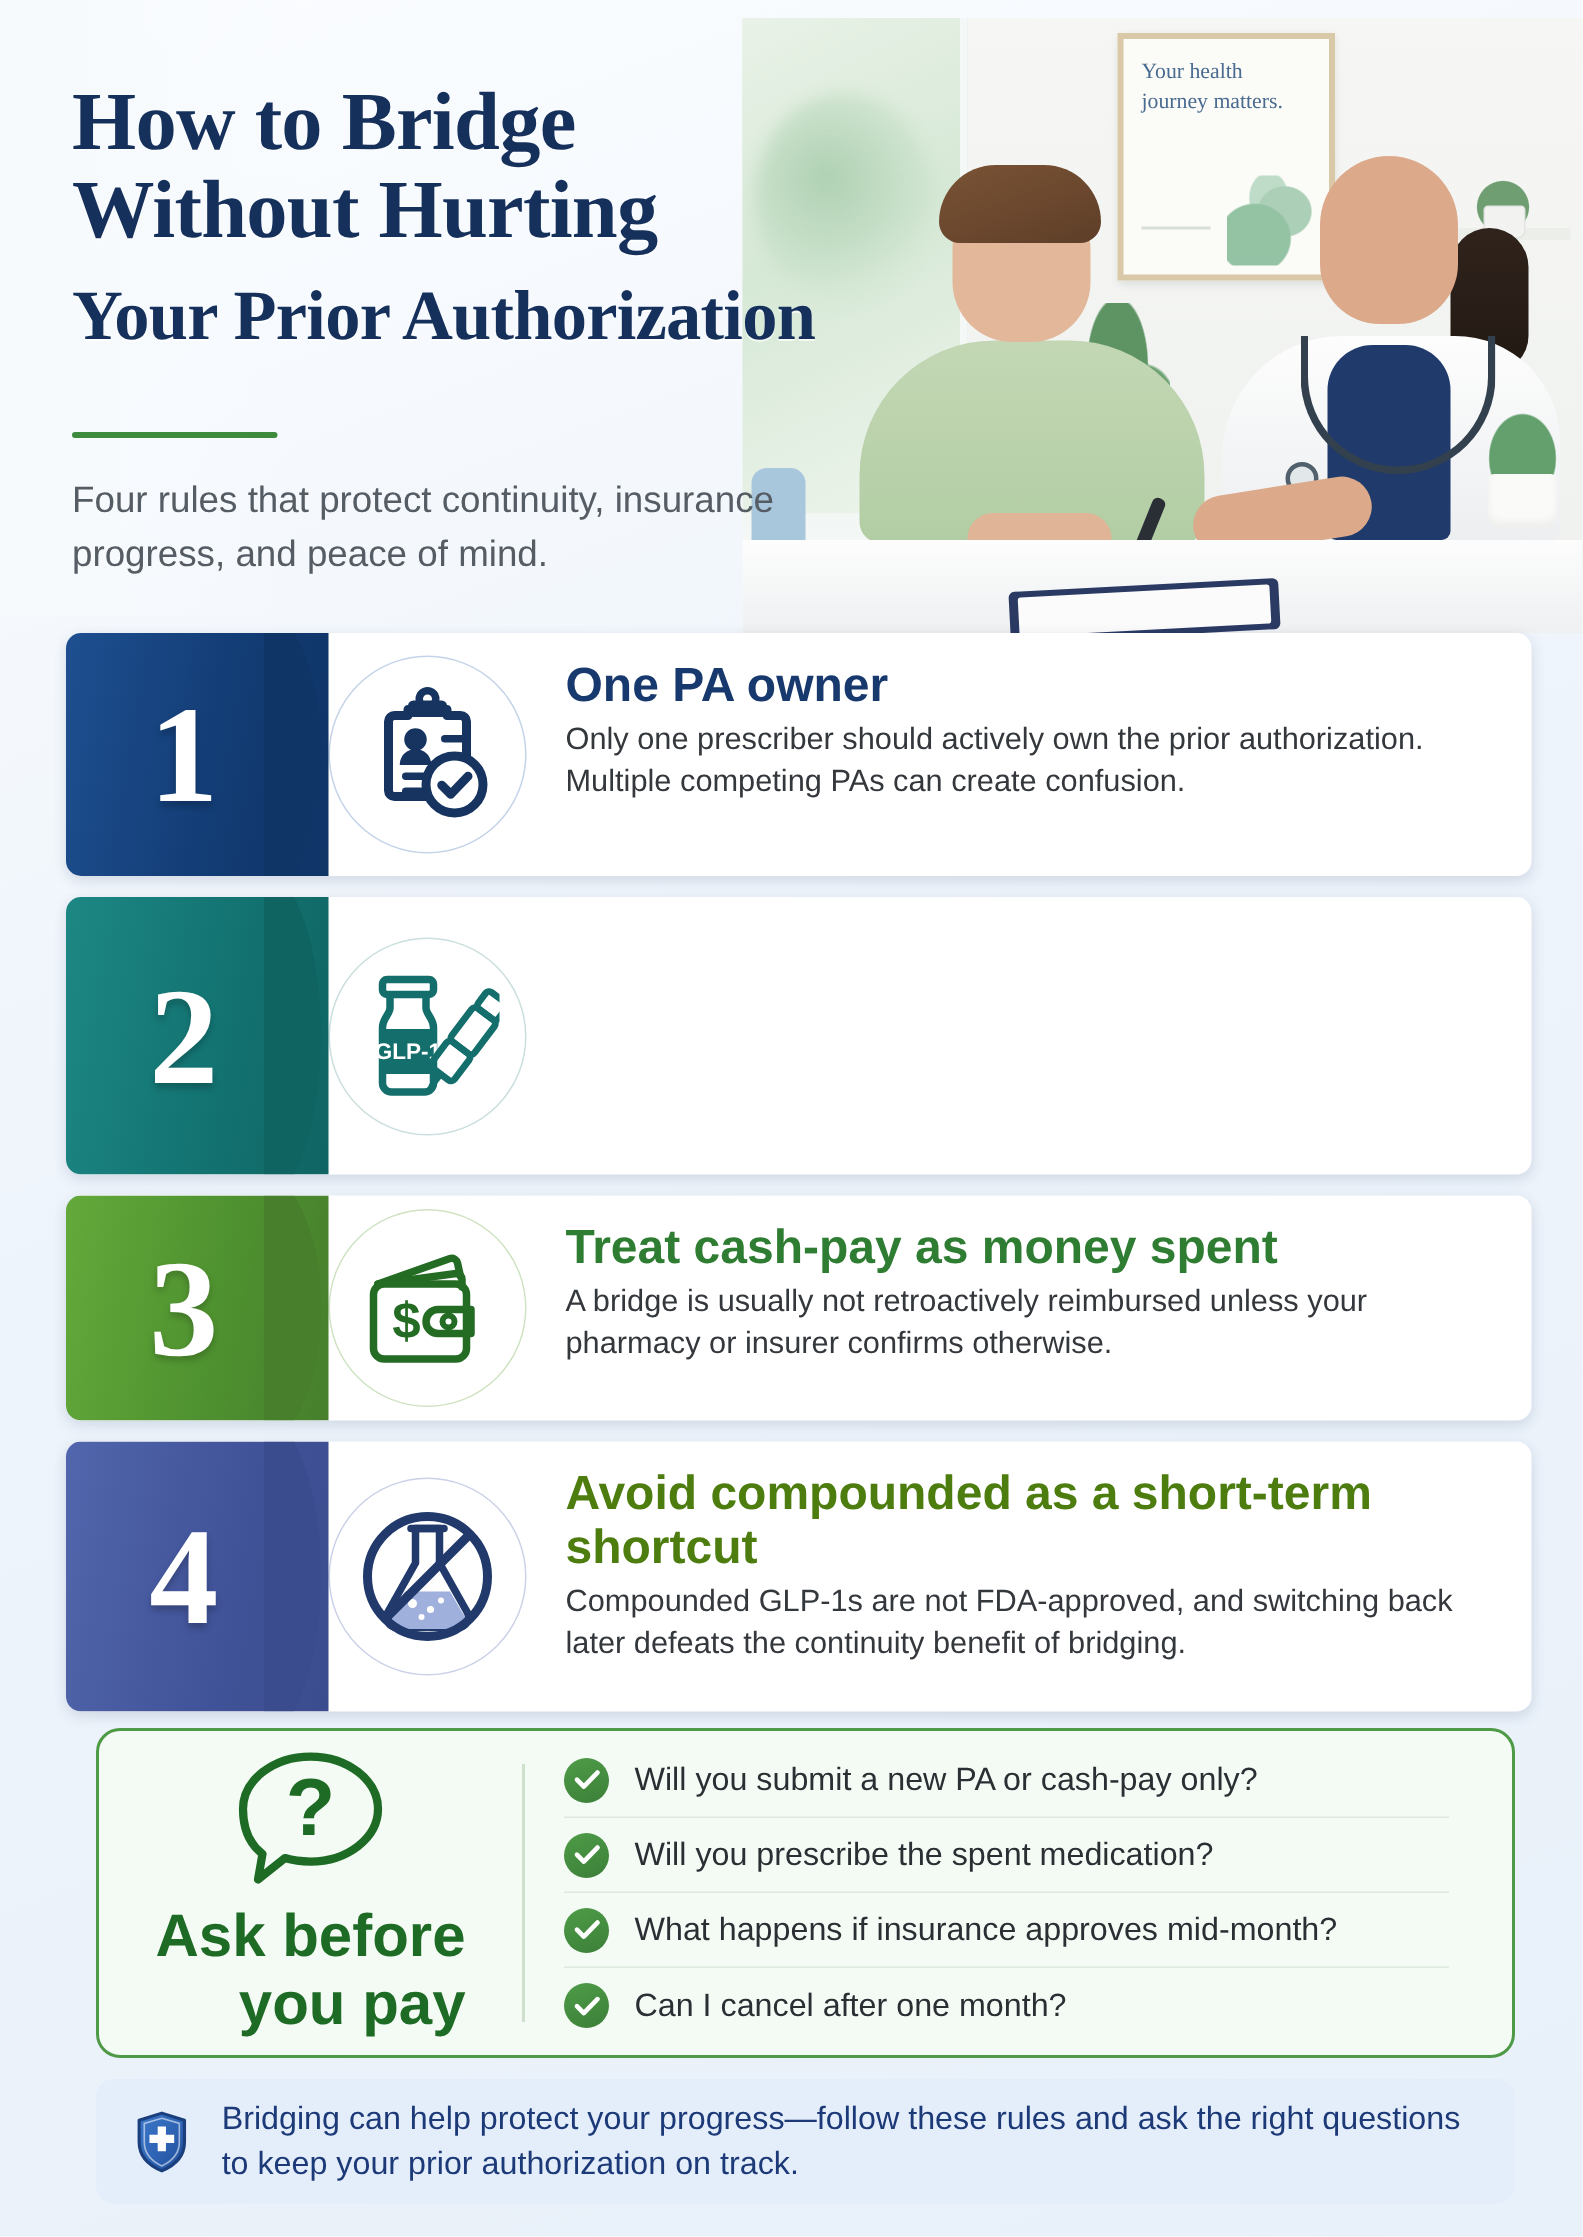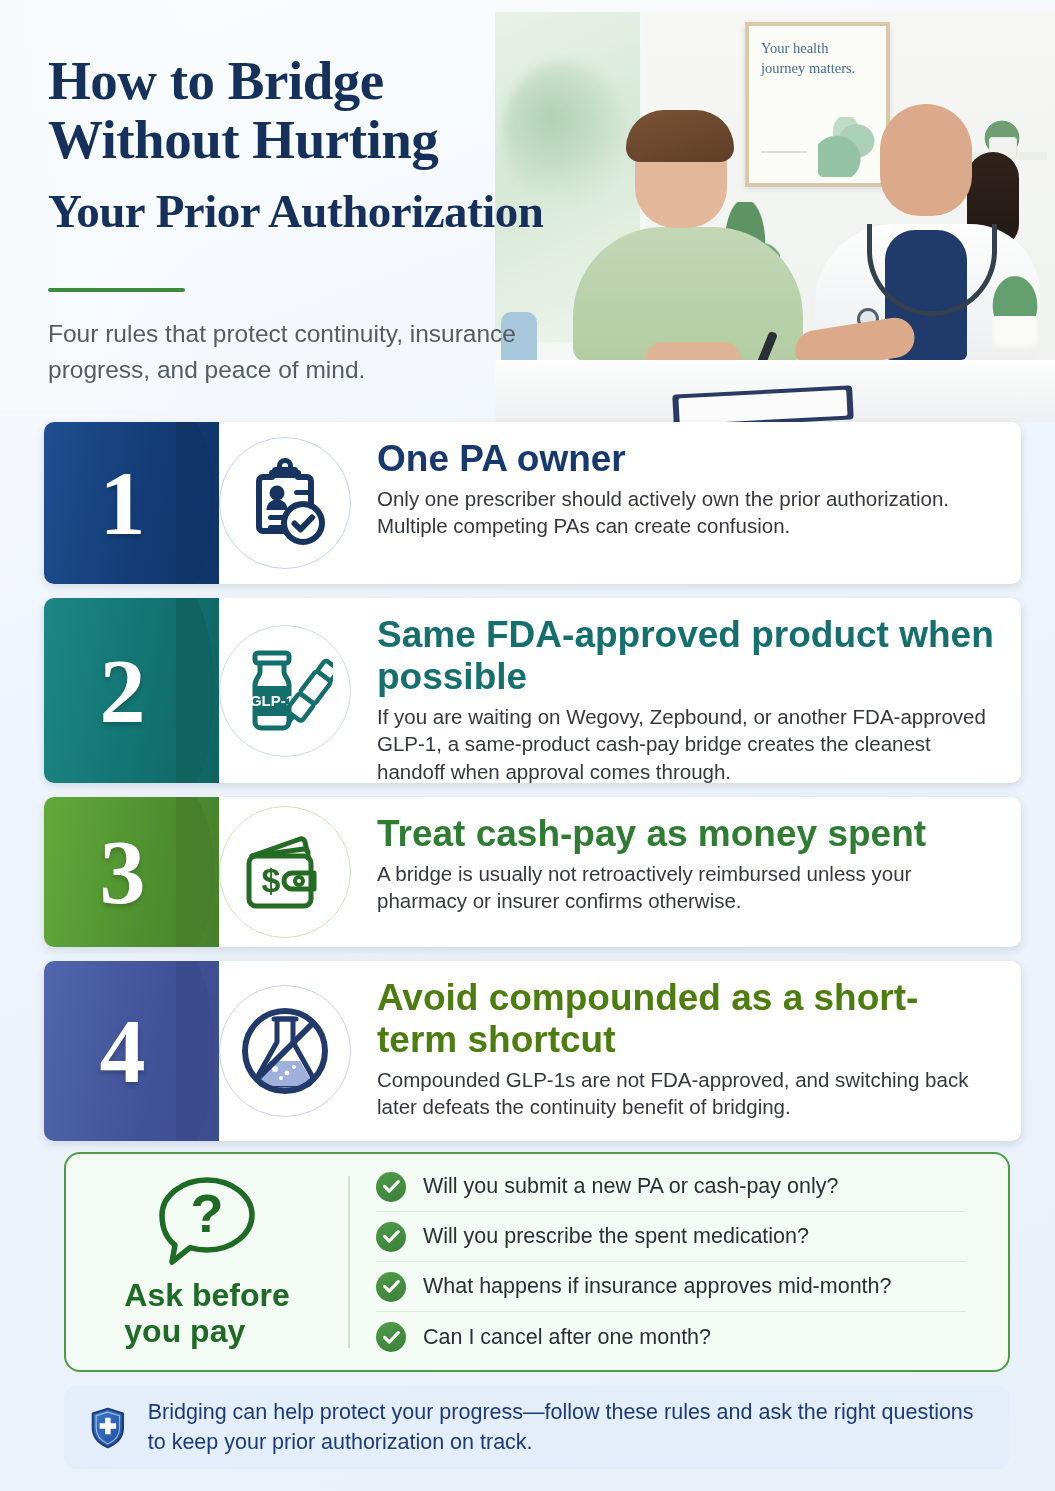--- a/index.html
+++ b/index.html
@@ -124,21 +124,21 @@
   }
   .icon-wrap{
     flex:0 0 152px; display:flex; align-items:center; 
   }
   .icon-circle{
     width:132px; height:132px; border-radius:50%;
     display:flex; align-items:center; justify-content:center;
     background:#fff;
   }
   .card-body{ flex:1 1 auto; padding:16px 24px 16px 6px; }
-  .card-title{ font-size:37px; font-weight:700; line-height:1.13; margin-bottom:5px; }
+  .card-title{ font-size:32px; font-weight:700; line-height:1.13; margin-bottom:5px; }
   .card-desc{ font-size:20.5px; line-height:1.34; color:#34383d; }
 
   .c1 .band{ background:linear-gradient(100deg,#1e4f90 0%,#133d76 55%,#0f3466 100%); }
   .c1 .icon-circle{ border:1.5px solid #c3d3e8; }
   .c1 .card-title{ color:#18396e; }
   .c2 .band{ background:linear-gradient(100deg,#1d8784 0%,#137472 55%,#0f6462 100%); }
   .c2 .icon-circle{ border:1.5px solid #c9dedd; }
   .c2 .card-title{ color:#15706d; }
   .c3 .band{ background:linear-gradient(100deg,#63a93a 0%,#4f9230 55%,#477f2c 100%); }
   .c3 .icon-circle{ border:1.5px solid #cfe3c2; }
@@ -152,21 +152,21 @@
   
   .ask{
     position:absolute; left:64px; top:1152px; width:946px; height:220px;
     background:#f4faf4; border:2px solid #4f9a46; border-radius:16px;
     display:flex; align-items:center;
   }
   .ask-left{
     width:282px; flex:0 0 282px; display:flex; flex-direction:column;
     align-items:center; justify-content:center; gap:6px;
   }
-  .ask-label{ font-size:32px; font-weight:700; color:#1d6b24; text-align:left; line-height:1.12;}
+  .ask-label{ font-size:40px; font-weight:700; color:#1d6b24; text-align:right; line-height:1.12;}
   .ask-div{ width:2px; align-self:stretch; margin:22px 0; background:#cfe0cc; }
   .ask-right{ flex:1 1 auto; padding:6px 42px 6px 26px; }
   .ask-item{
     display:flex; align-items:center; gap:17px; height:50px;
     border-bottom:1.5px solid #dde9dc;
   }
   .ask-item:last-child{ border-bottom:none; }
   .chk{
     flex:0 0 30px; width:30px; height:30px; border-radius:50%;
     background:linear-gradient(160deg,#4e9c48,#3c7f38);
@@ -284,24 +284,20 @@
           <text x="35" y="63" font-family="Liberation Sans, sans-serif" font-size="15" font-weight="700" fill="#ffffff" text-anchor="middle">GLP-1</text>
           <g transform="rotate(37 72 52)">
             <rect x="64" y="14" width="17" height="14" rx="3" fill="none" stroke="#136e6c" stroke-width="4.5"></rect>
             <rect x="63" y="28" width="19" height="28" rx="3" fill="none" stroke="#136e6c" stroke-width="4.5"></rect>
             <rect x="63" y="56" width="19" height="22" rx="3" fill="none" stroke="#136e6c" stroke-width="4.5"></rect>
             <path d="M72.5 78v10" stroke="#136e6c" stroke-width="4" stroke-linecap="round"></path>
           </g>
         </svg>
       </div>
     </div>
-    <div class="card-body">
-      <div class="card-title">Same FDA-approved product when possible</div>
-      <div class="card-desc">If you are waiting on Wegovy, Zepbound, or another FDA-approved GLP-1, a same-product cash-pay bridge creates the cleanest handoff when approval comes through.</div>
-    </div>
   </div>
 
   <div class="card c3">
     <div class="band">
       <span class="num">3</span>
       <svg class="curve" viewBox="0 0 44 150" preserveAspectRatio="none">
         <path d="M0,0 H20 C44,37 44,113 20,150 H0 Z" fill="#477f2c"></path>
       </svg>
     </div>
     <div class="icon-wrap">

